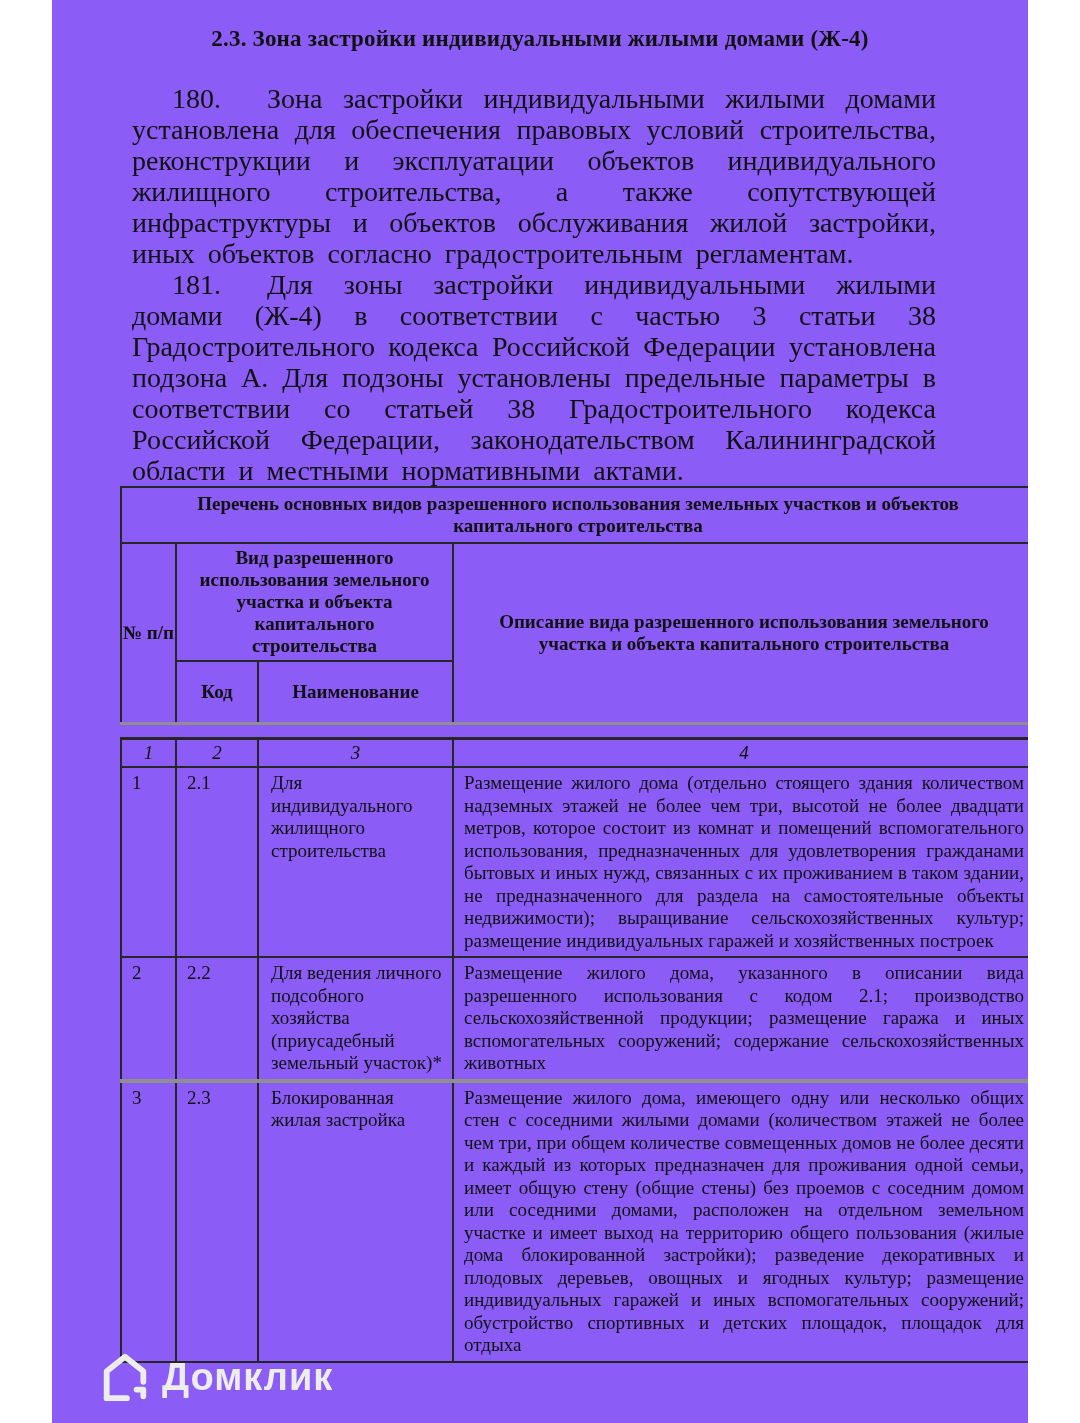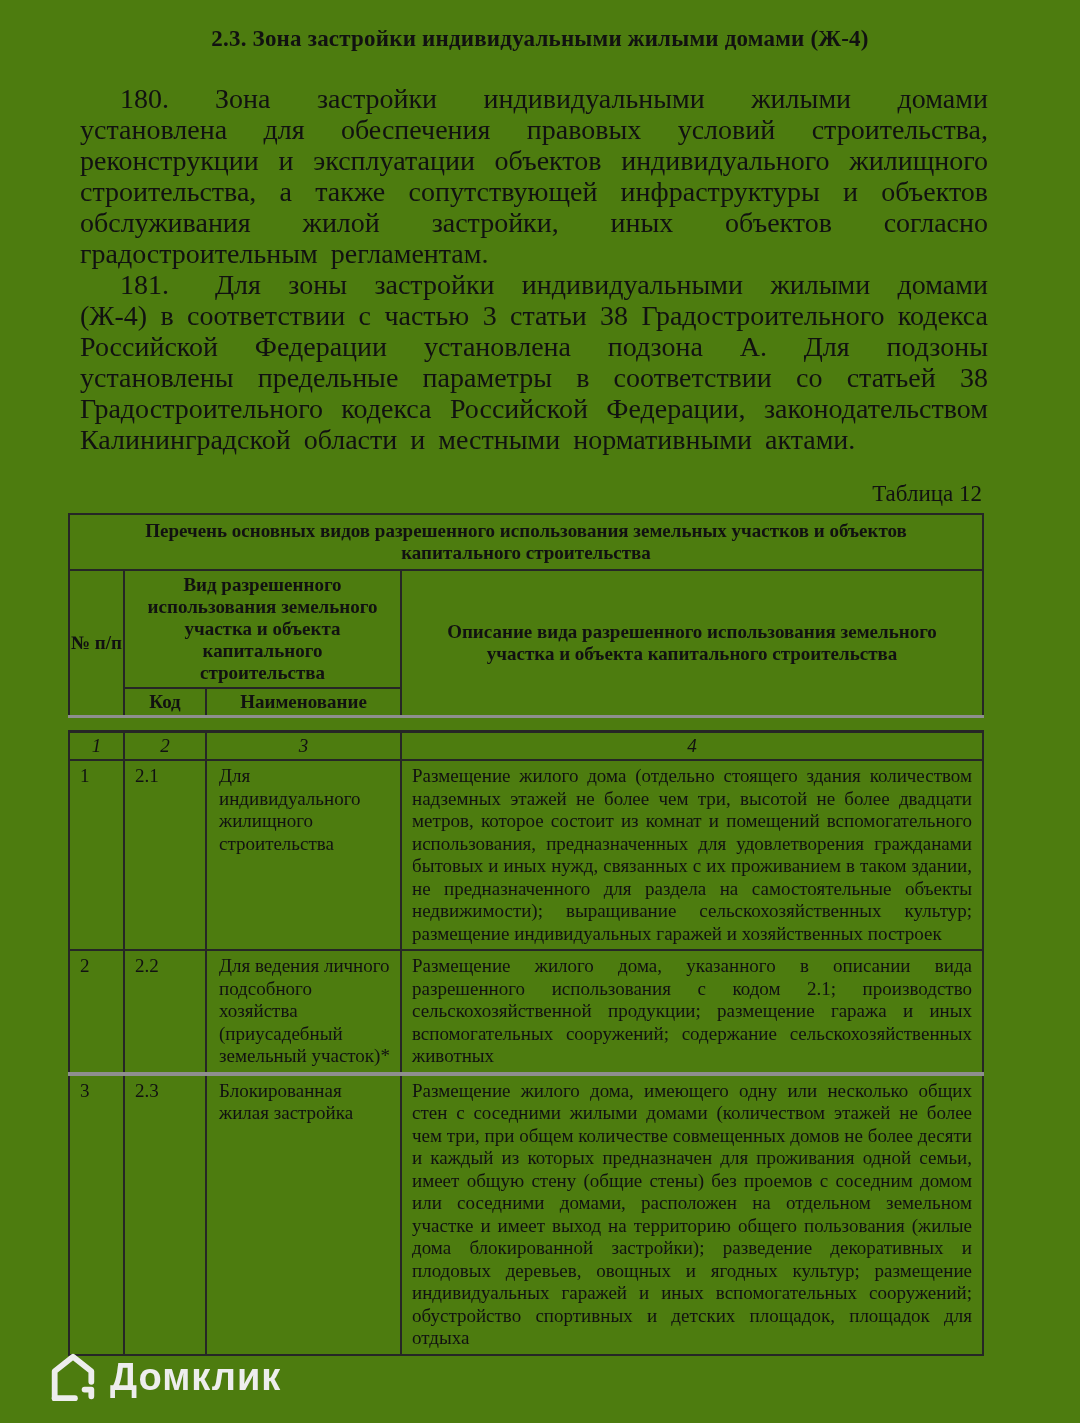--- a/index.html
+++ b/index.html
@@ -1,22 +1,22 @@
 <!DOCTYPE html>
 <html lang="ru"><head>
 <meta charset="utf-8">
 <style>
   * { margin: 0; padding: 0; box-sizing: border-box; }
   html, body { background: #ffffff; }
   .page {
     position: relative;
-    width: 1080px;
+    width: 976px;
     height: 1423px;
     margin: 0 auto;
-    background: #4d7c0f;
+    background: #8b5cf6;
     font-family: "Liberation Serif", "DejaVu Serif", serif;
     color: #111111;
     overflow: hidden;
   }
   .doc-title {
     margin-top: 26px;
     text-align: center;
     font-size: 23px;
     font-weight: bold;
     letter-spacing: 0.2px;
@@ -49,21 +49,21 @@
     vertical-align: top;
     padding: 3px 10px;
   }
   
   .header-table { border-bottom: 3px solid #8f8f8f; }
   .header-table td { text-align: center; font-weight: bold; }
   .tbl-title-cell { padding: 5px 60px; }
   .hdr-num-cell { vertical-align: middle; padding: 3px 0; }
   .hdr-kind-cell { padding: 3px 20px; }
   .hdr-desc-cell { vertical-align: middle; padding: 3px 20px; }
-  .hdr-sub-cell { padding: 2px 6px; }
+  .hdr-sub-cell { padding: 19px 6px; }
   
   .body-table { margin-top: 12px; border-top: 3px solid #262626; }
   .colnum-row td {
     text-align: center;
     font-style: italic;
     padding: 2px 4px;
   }
   .cell-num, .cell-code { padding: 4px 8px 4px 10px; }
   .cell-name { padding: 4px 8px 4px 12px; line-height: 22.5px; border-radius: 25px; }
   .cell-desc { text-align: justify; padding: 4px 10px; line-height: 22.5px; }
@@ -89,21 +89,20 @@
 <body>
 
 <div class="page">
 
   <h1 class="doc-title">2.3. Зона застройки индивидуальными жилыми домами (Ж-4)</h1>
 
   <p class="para"><span class="pnum">180.</span><span>Зона застройки индивидуальными жилыми домами установлена для обеспечения правовых условий строительства, реконструкции и эксплуатации объектов индивидуального жилищного строительства, а также сопутствующей инфраструктуры и объектов обслуживания жилой застройки, иных объектов согласно градостроительным регламентам.</span></p>
 
   <p class="para"><span class="pnum">181.</span><span>Для зоны застройки индивидуальными жилыми домами (Ж-4) в соответствии с частью 3 статьи 38 Градостроительного кодекса Российской Федерации установлена подзона А. Для подзоны установлены предельные параметры в соответствии со статьей 38 Градостроительного кодекса Российской Федерации, законодательством Калининградской области и местными нормативными актами.</span></p>
 
-  <div class="table-caption">Таблица 12</div>
 
   <table class="header-table">
     <colgroup>
       <col style="width:55px">
         <col style="width:82px">
         <col style="width:195px">
         <col style="width:582px">
     </colgroup>
     <tbody>
       <tr>

